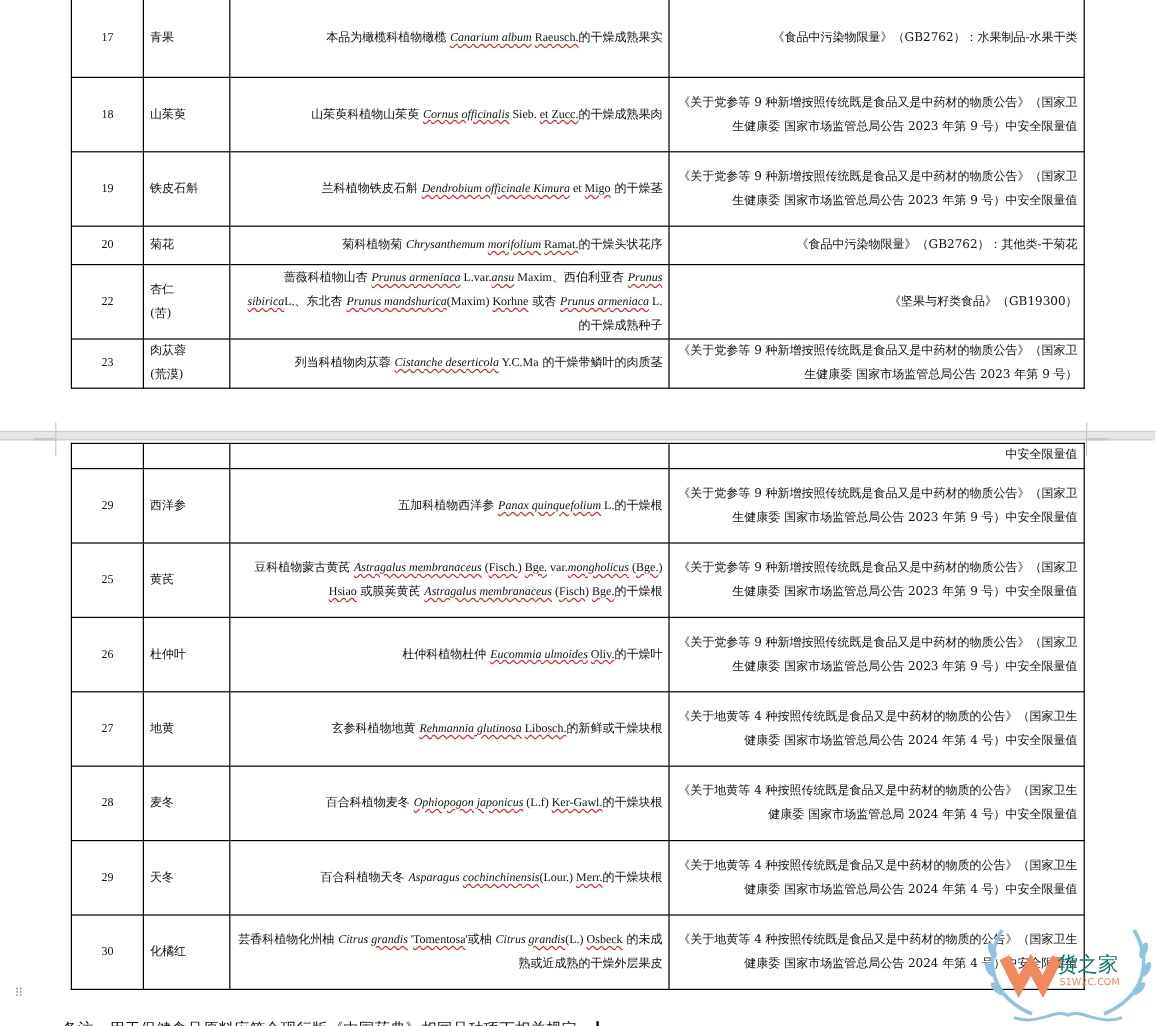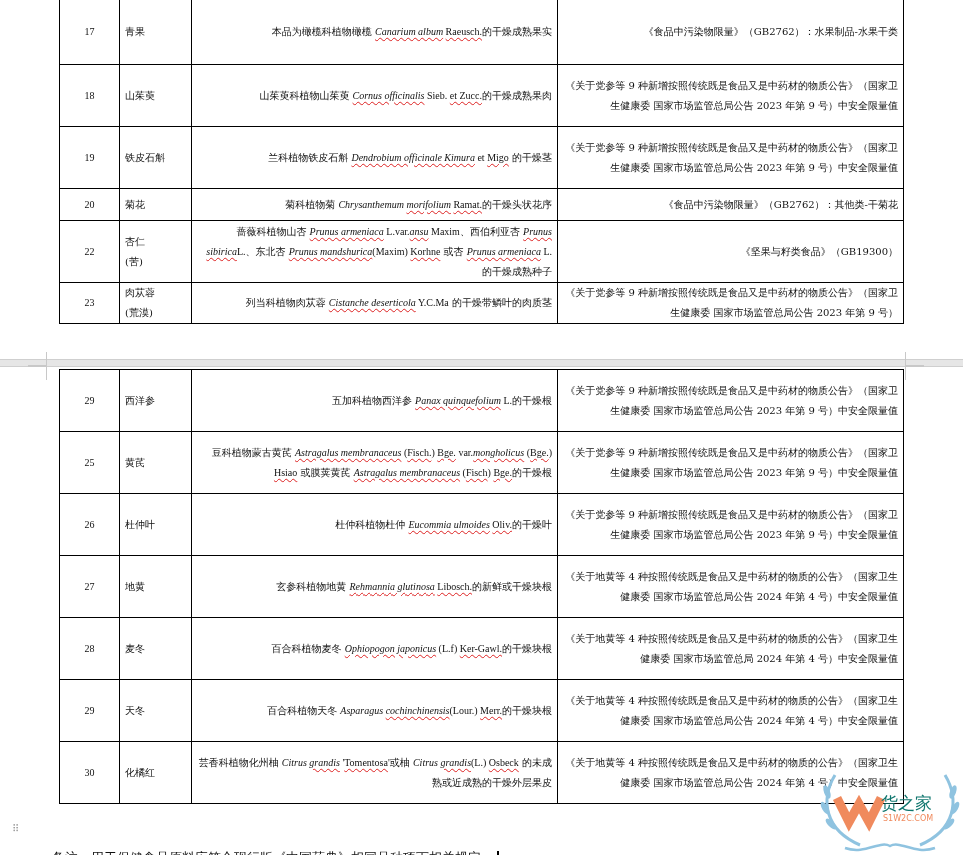--- a/index.html
+++ b/index.html
@@ -72,20 +72,26 @@
     </table>
 
   <div class="pagebreak"></div>
   <div class="corner" style="left:28px;top:352px;border-left:none;border-top:none;"></div>
   <div class="corner" style="left:28px;top:365px;border-left:none;border-bottom:none;"></div>
   <div class="corner" style="left:905px;top:352px;border-right:none;border-top:none;"></div>
   <div class="corner" style="left:905px;top:365px;border-right:none;border-bottom:none;"></div>
 
   <table class="t" style="top:369px;">
     <tbody>
+        <tr style="height:21px">
+      <td class="num"></td>
+      <td class="name"></td>
+      <td class="desc"></td>
+      <td class="std">中安全限量值</td>
+    </tr>
     <tr style="height:62px">
       <td class="num">29</td>
       <td class="name">西洋参</td>
       <td class="desc">五加科植物西洋参 <span class="latin"><i class="sq">Panax quinquefolium</i> L.</span>的干燥根</td>
       <td class="std">《关于党参等 9 种新增按照传统既是食品又是中药材的物质公告》（国家卫生健康委 国家市场监管总局公告 2023 年第 9 号）中安全限量值</td>
     </tr>
     <tr style="height:62px">
       <td class="num">25</td>
       <td class="name">黄芪</td>
       <td class="desc">豆科植物蒙古黄芪 <span class="latin"><i class="sq">Astragalus membranaceus</i> (<span class="sq">Fisch.</span>) <span class="sq">Bge.</span> var.<i class="sq">mongholicus</i> (<span class="sq">Bge.</span>) <span class="sq">Hsiao</span></span> 或膜荚黄芪 <span class="latin"><i class="sq">Astragalus membranaceus</i> (<span class="sq">Fisch</span>) <span class="sq">Bge.</span></span>的干燥根</td>

